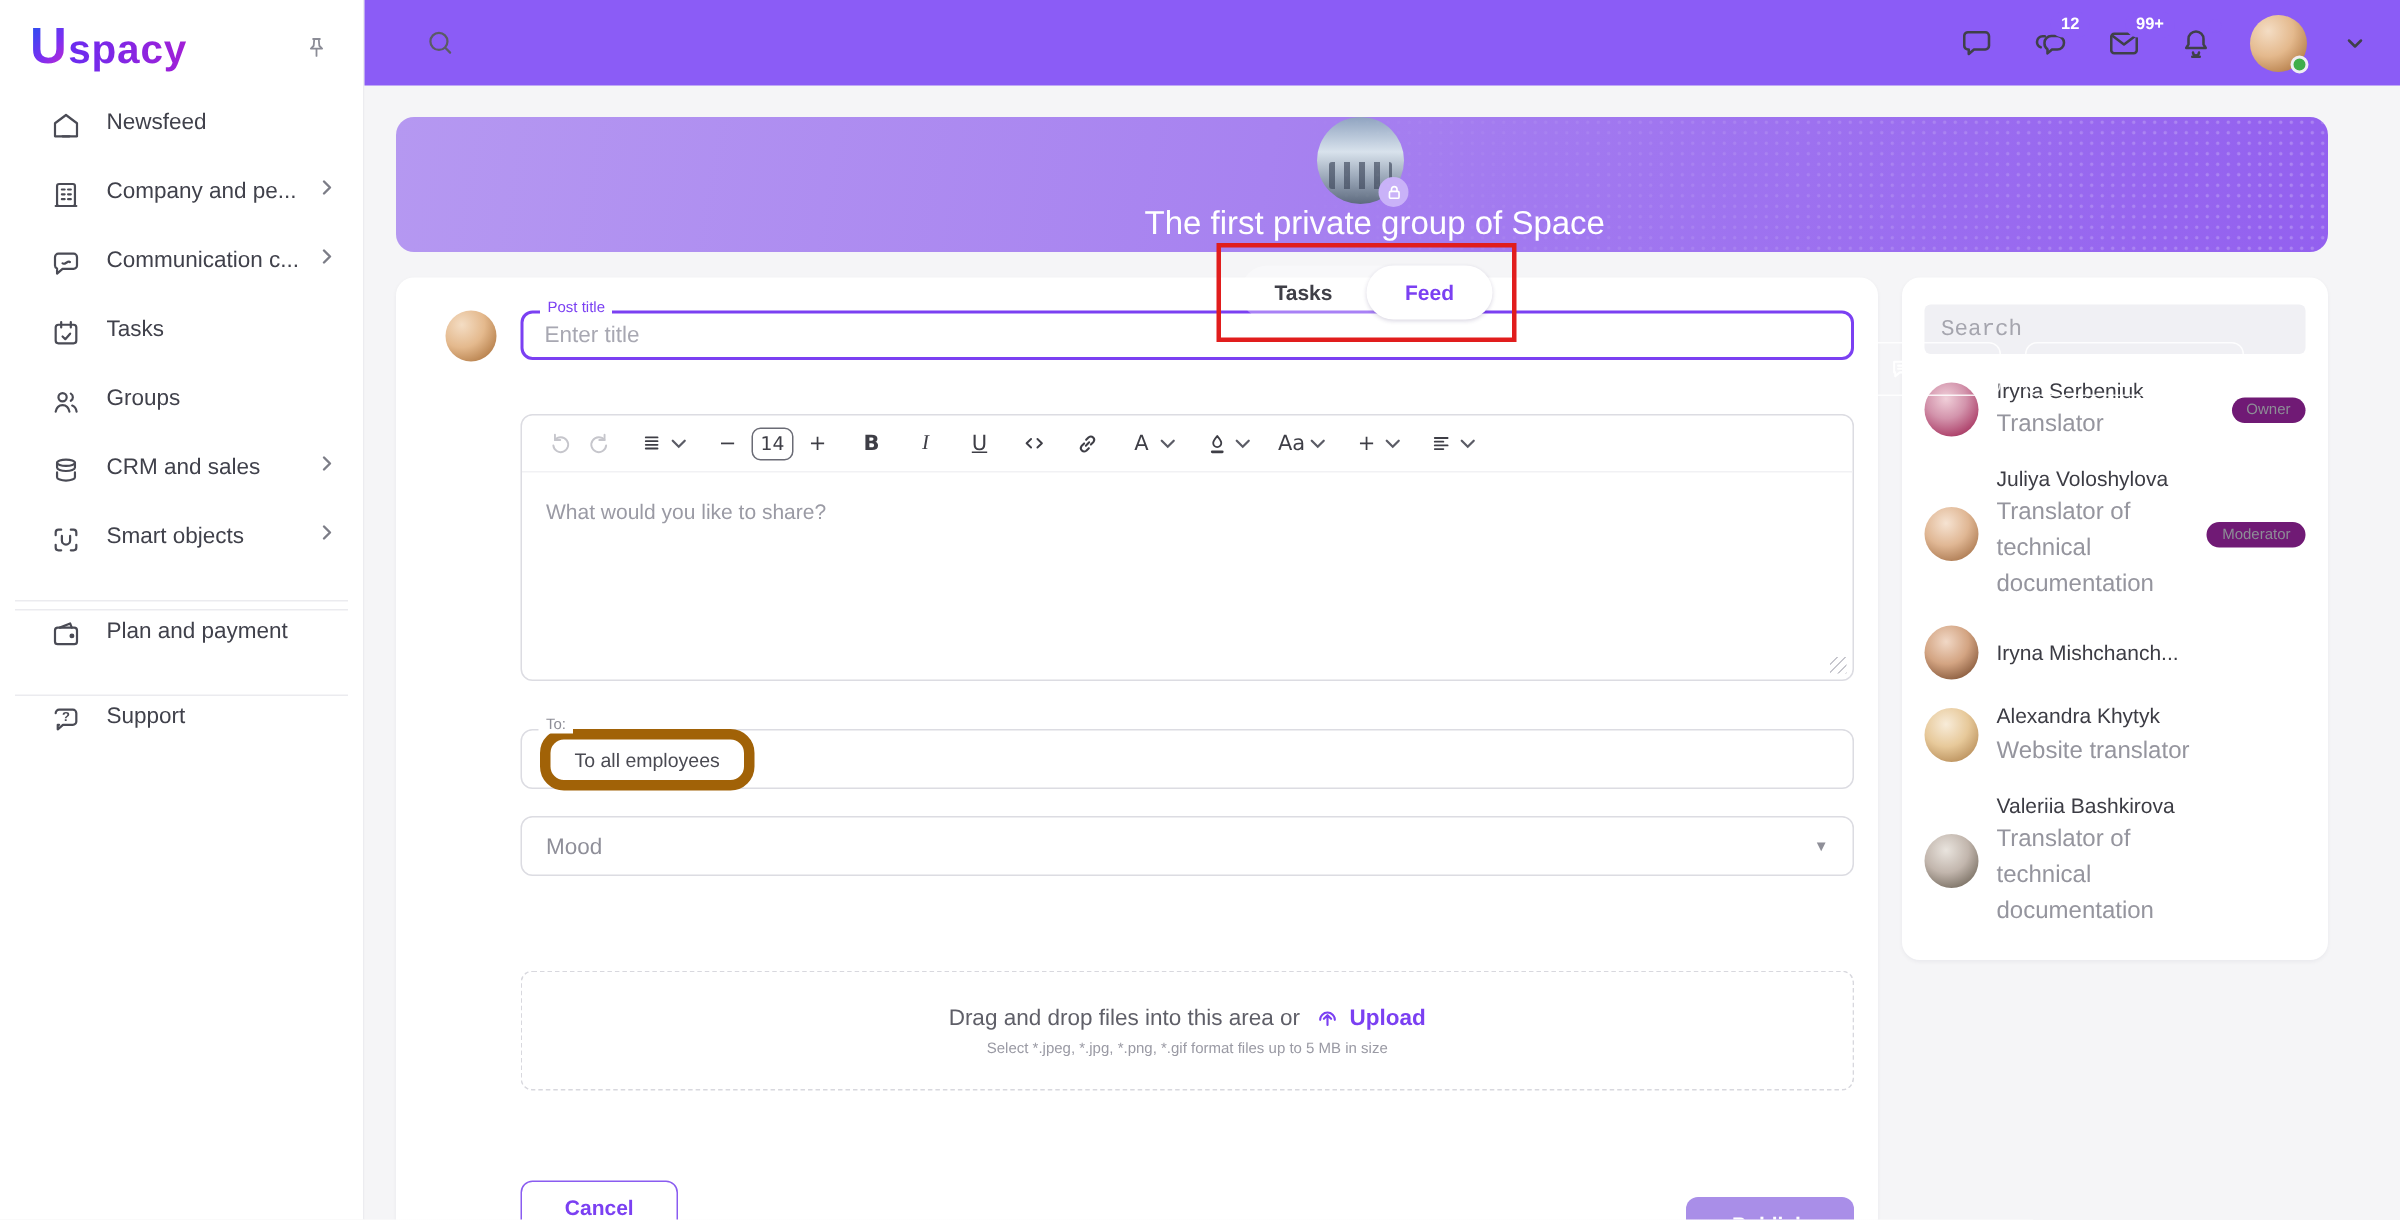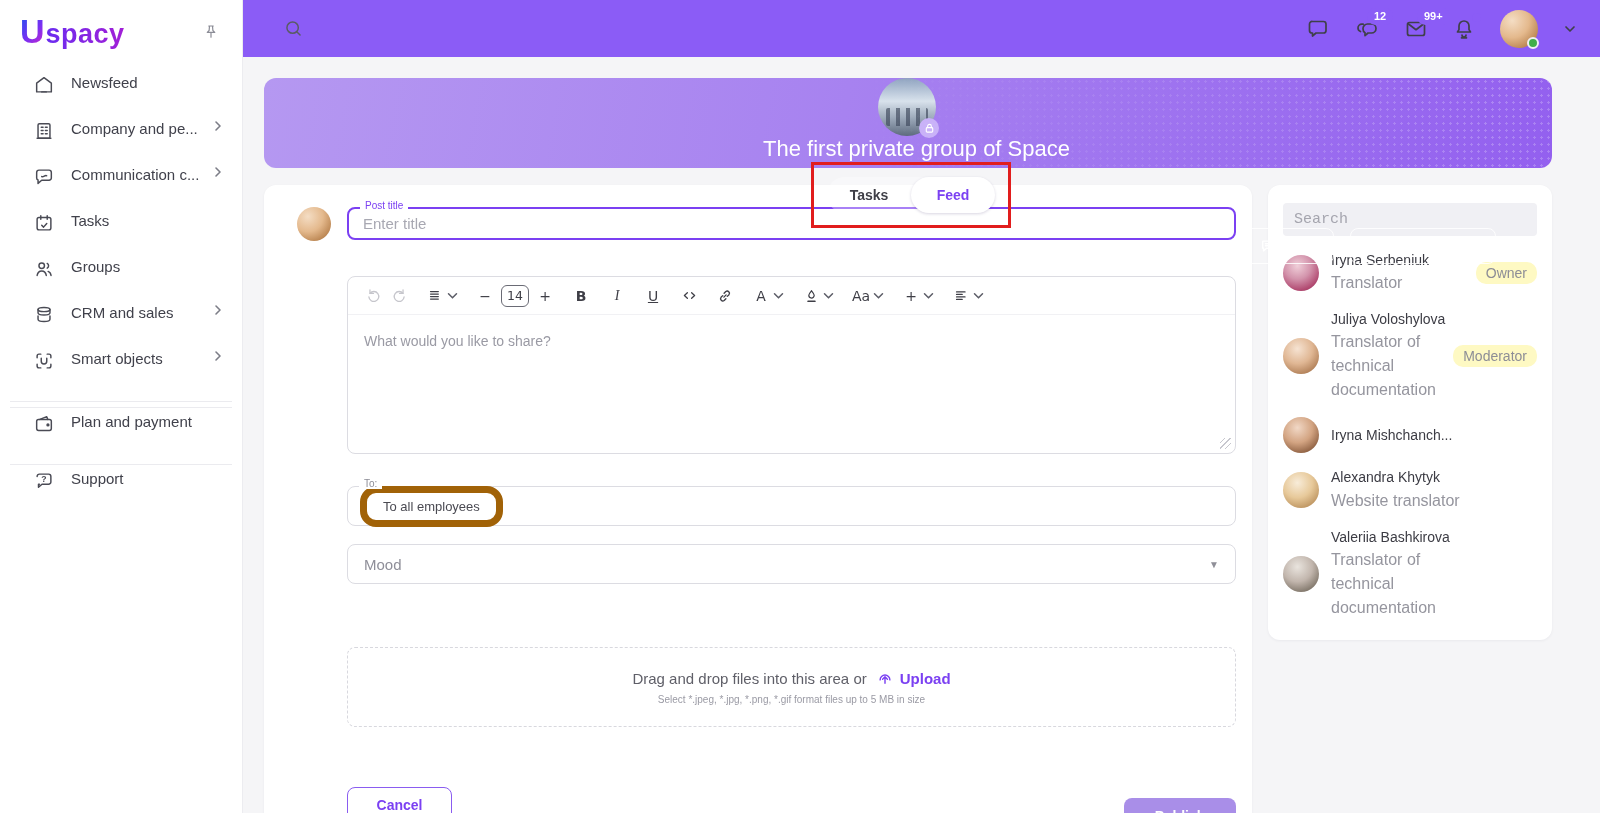--- a/index.html
+++ b/index.html
@@ -143,21 +143,21 @@
   .member-row.center { align-items:center; }
   .m-avatar { width:36px; height:36px; flex:none; }
   .av1 { background:radial-gradient(circle at 40% 30%, #f0cfd9 0%, #d394ac 40%, #b0476f 75%, #6e2c48 100%); }
   .av2 { background:radial-gradient(circle at 40% 30%, #f6e3d2 0%, #e0b794 45%, #a9764d 85%, #7c5233 100%); }
   .av3 { background:radial-gradient(circle at 40% 30%, #f1d8c6 0%, #d3a482 45%, #8d5f41 80%, #563524 100%); }
   .av4 { background:radial-gradient(circle at 40% 30%, #f8ecd9 0%, #e7c99a 45%, #bd9460 80%, #8a6840 100%); }
   .av5 { background:radial-gradient(circle at 40% 30%, #e9e4de 0%, #c2b6ad 45%, #7e7468 80%, #4f463d 100%); }
   .m-info { margin-left:12px; max-width:150px; }
   .m-name { font-size:14px; color:#3c3c44; line-height:1.3; white-space:nowrap; }
   .m-role { font-size:16px; color:#95959e; line-height:1.5; margin-top:2px; }
-  .m-badge { margin-left:auto; align-self:center; background:#fef9c3; color:#8d8d96; font-size:14px;
+  .m-badge { margin-left:auto; align-self:center; background:#701a75; color:#8d8d96; font-size:10px;
     border-radius:10px; padding:3px 10px; white-space:nowrap; }
 
   svg { display:block; }
 </style>
 </head>
 <body>
 
 <div class="app">
 
   <aside class="sidebar">

